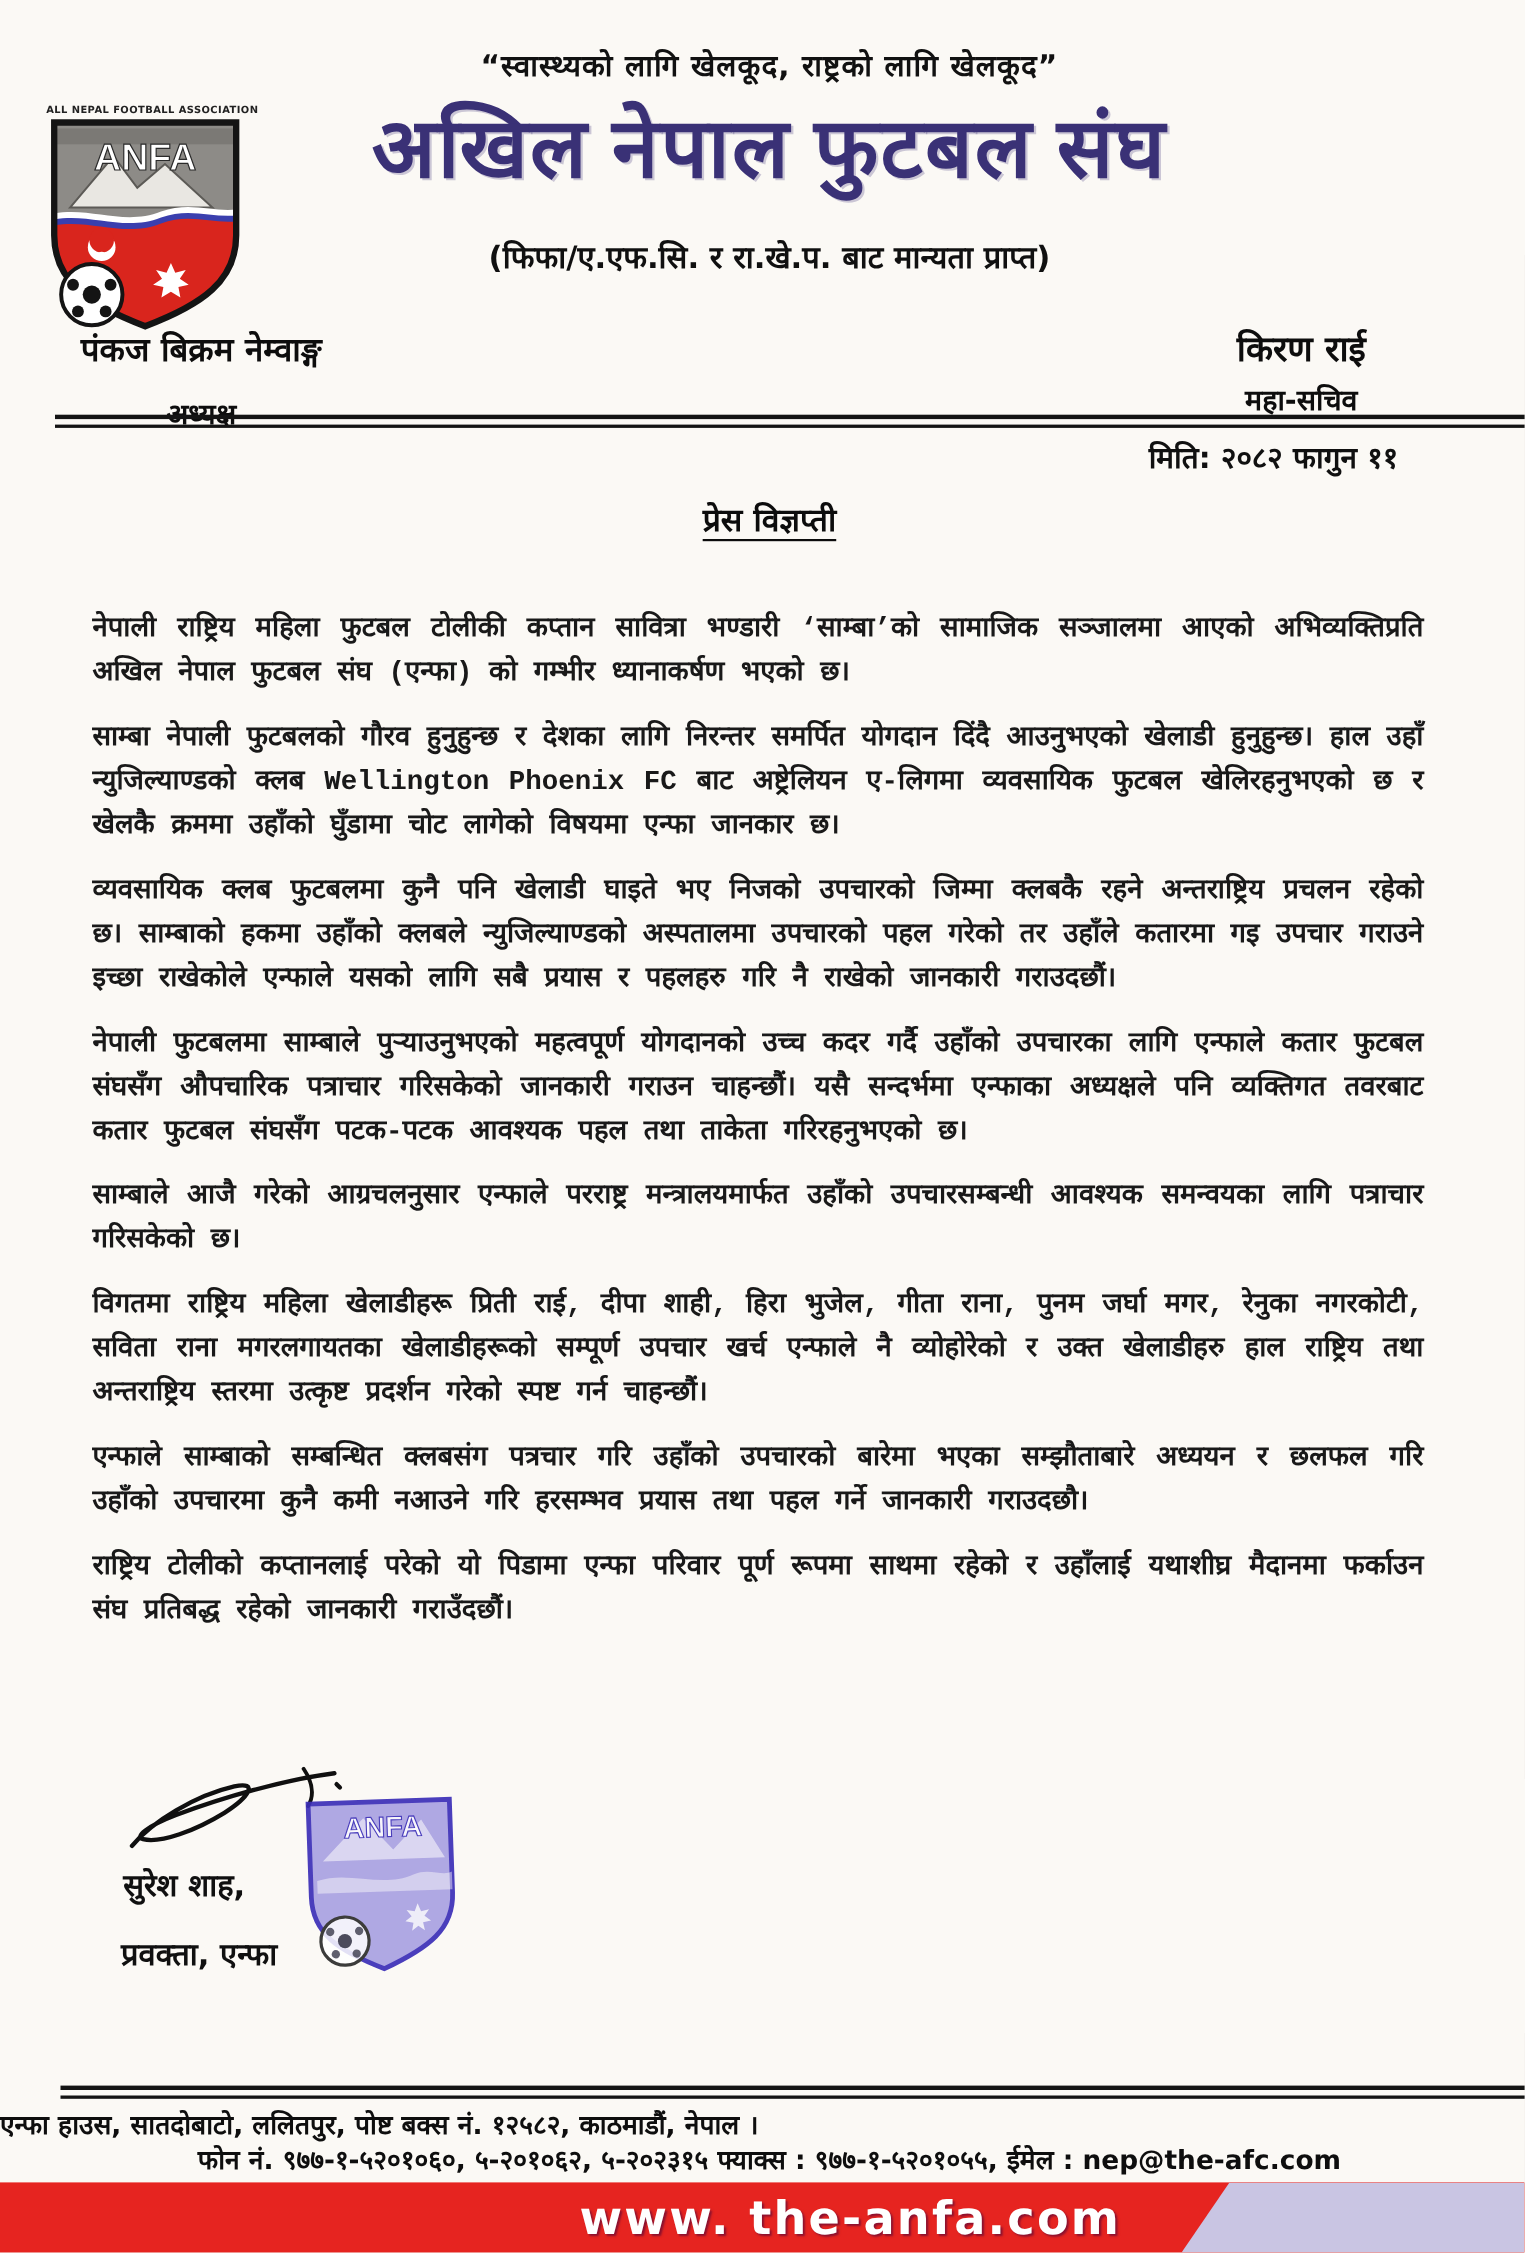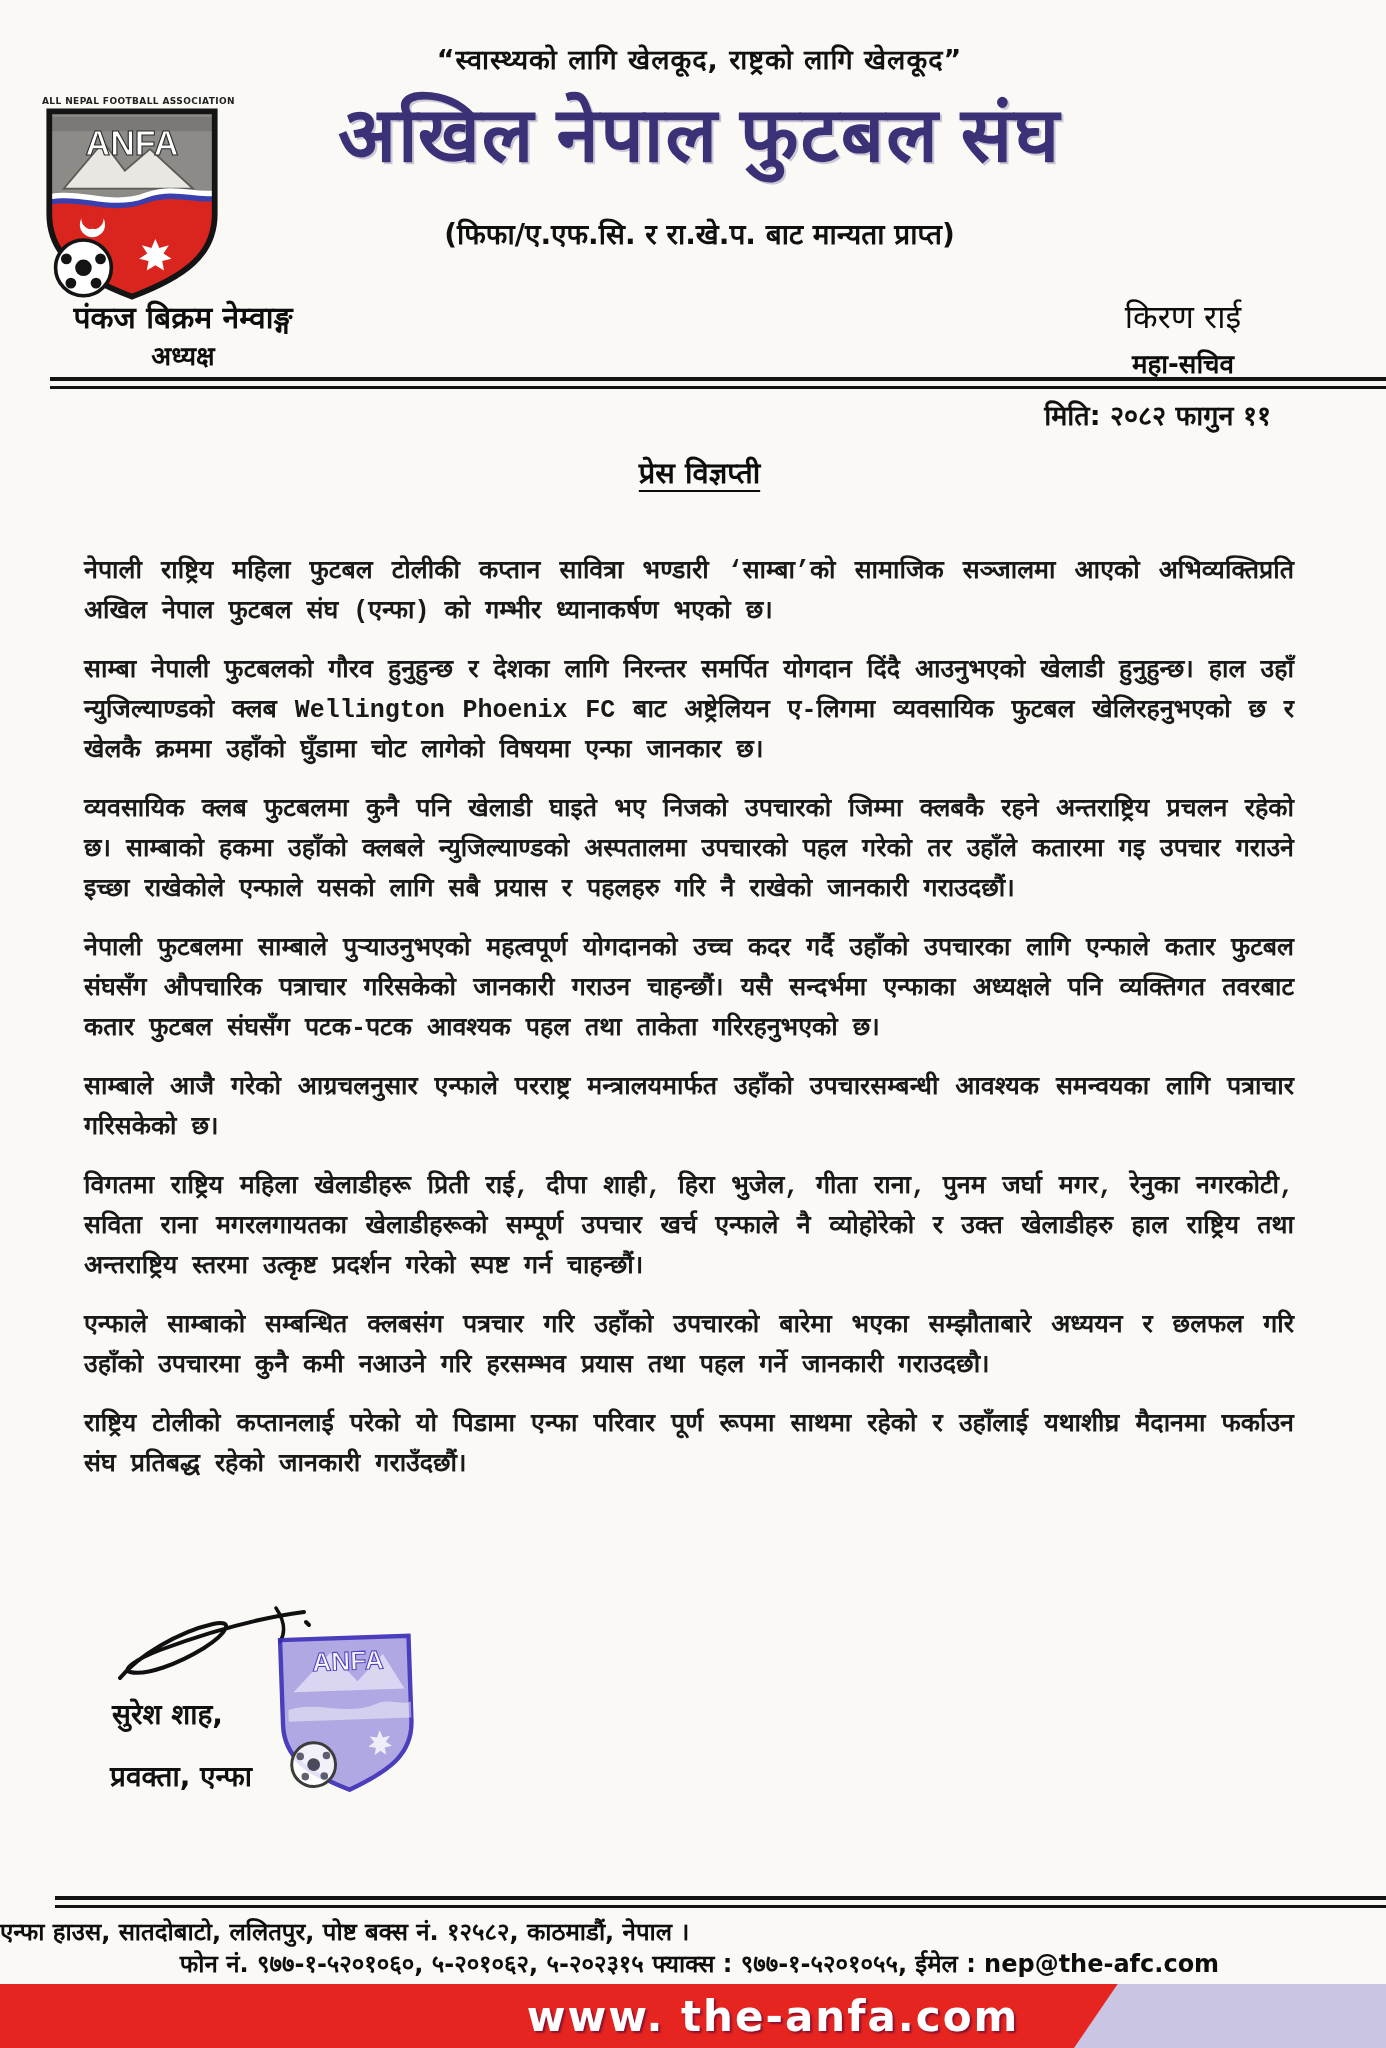--- a/index.html
+++ b/index.html
@@ -29,23 +29,23 @@
     font-family:"Liberation Serif","DejaVu Serif",serif;
   }
   .recognition{
     position:absolute;top:214px;left:0;width:100%;
     text-align:center;font-size:28px;font-weight:700;color:#101010;
   }
   .logo{position:absolute;left:42px;top:96px;width:180px;}
   .logo .assoc{font-size:9px;font-weight:700;letter-spacing:.4px;color:#222;text-align:center;white-space:nowrap;}
   .officer-left{position:absolute;left:28px;top:296px;width:310px;text-align:center;}
   .officer-left .name{font-size:30px;font-weight:800;color:#0d0d0d;}
-  .officer-left .title{font-size:26px;font-weight:700;margin-top:0;color:#0d0d0d;}
+  .officer-left .title{font-size:26px;font-weight:700;margin-top:20px;color:#0d0d0d;}
   .officer-right{position:absolute;right:56px;top:294px;width:320px;text-align:center;}
-  .officer-right .name{font-size:32px;font-weight:400;color:#0d0d0d;}
+  .officer-right .name{font-size:32px;font-weight:700;color:#0d0d0d;}
   .officer-right .title{font-size:26px;font-weight:700;margin-top:8px;color:#0d0d0d;}
   .rule{
     position:absolute;left:50px;right:0;height:5px;
     border-top:4px solid #141414;border-bottom:3px solid #141414;
   }
   .rule.top{top:377px;}
   .rule.bottom{top:1896px;left:55px;}
   .date-line{
     position:absolute;top:396px;right:128px;
     font-size:27px;font-weight:700;color:#101010;margin-left:12px;

